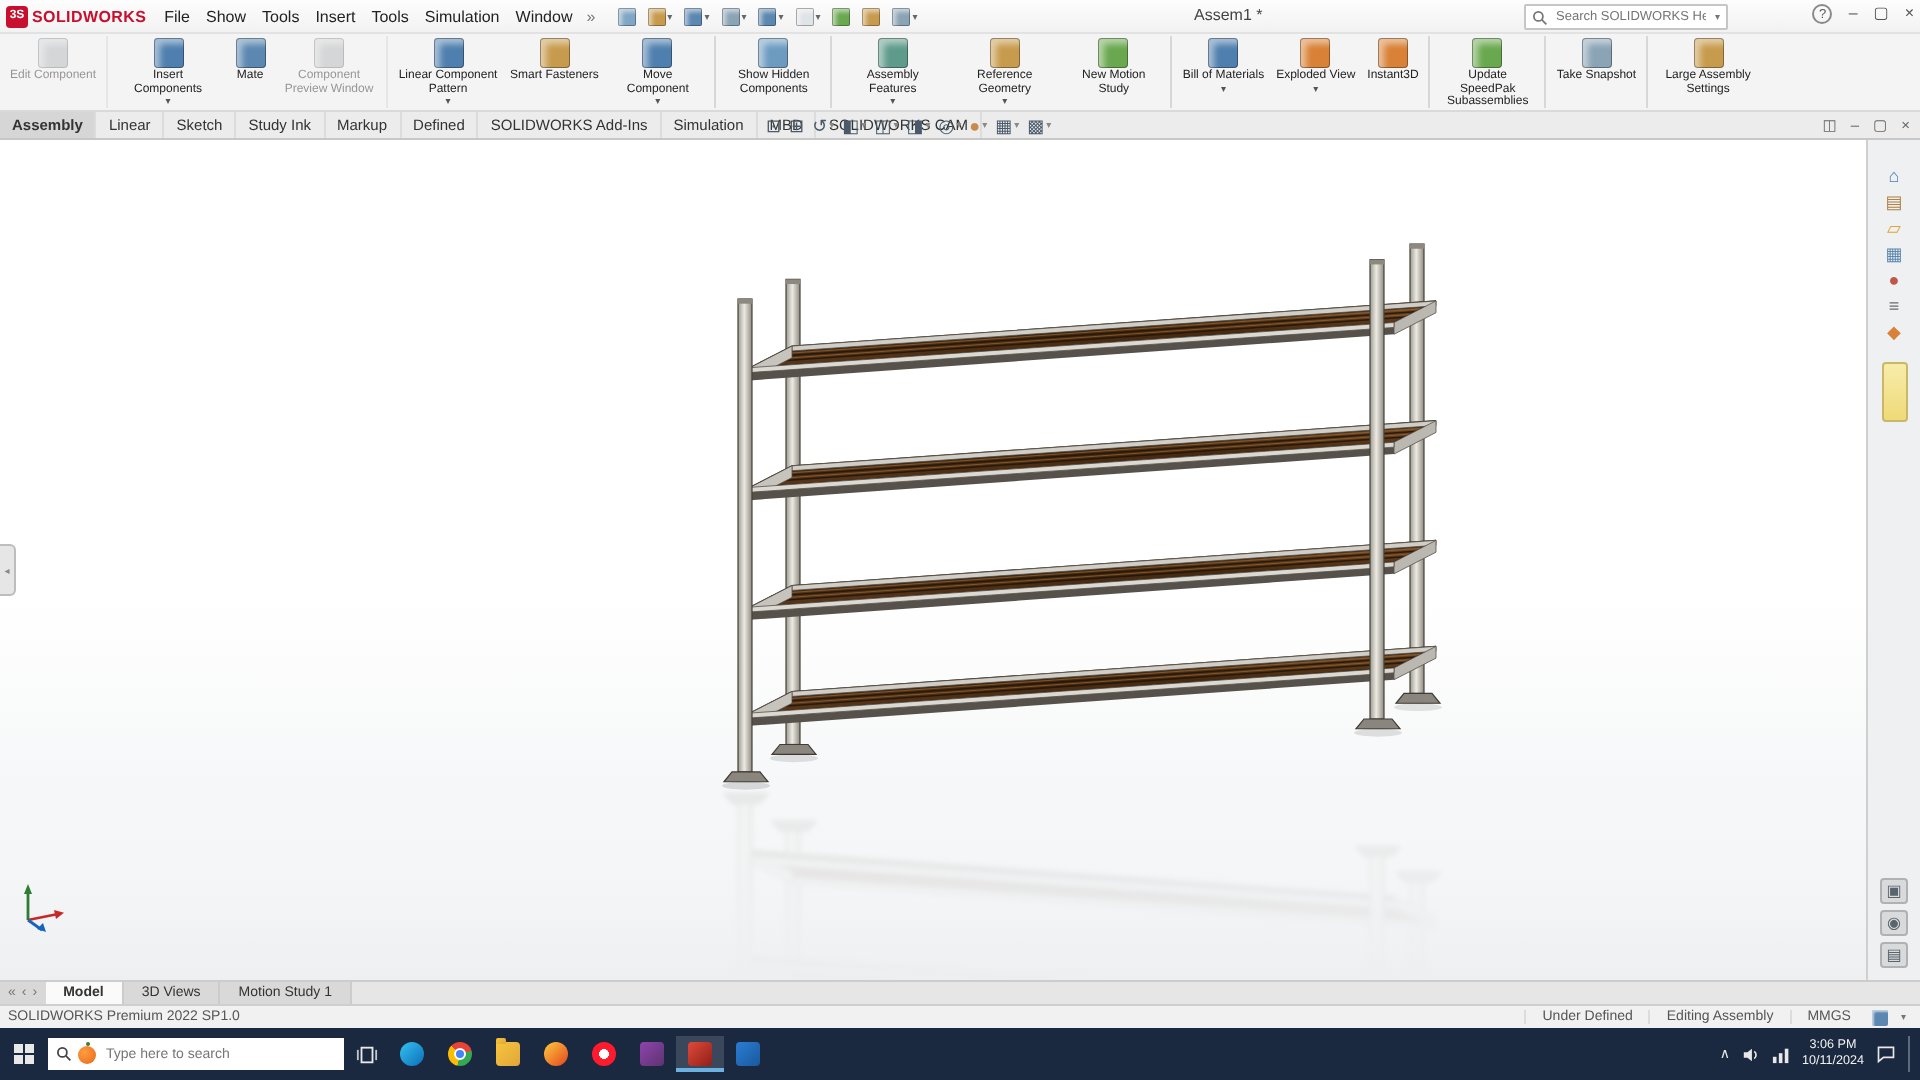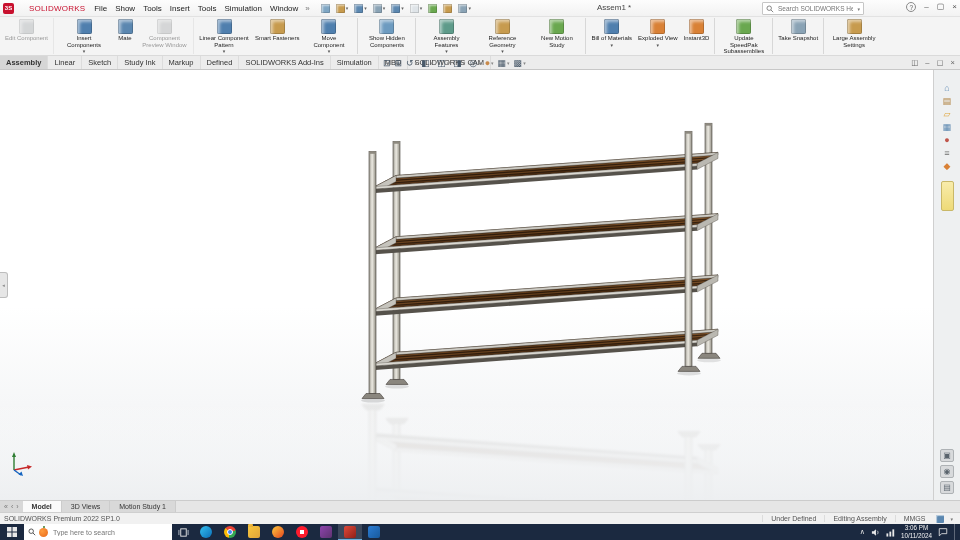--- a/index.html
+++ b/index.html
@@ -5,21 +5,21 @@
   html,body{margin:0;padding:0;background:#888;}
   *{box-sizing:border-box;font-family:"Liberation Sans",sans-serif;}
   .app{width:960px;height:540px;display:flex;flex-direction:column;background:#fff;overflow:hidden;position:relative;}
 
   
   .titlebar{height:17px;background:linear-gradient(#fdfdfd,#f2f2f2);border-bottom:1px solid #e2e2e2;
     display:flex;align-items:center;padding:0 3px;position:relative;font-size:8px;color:#222;}
   .logo{display:flex;align-items:center;gap:2px;margin-right:5px;}
   .logo-mark{width:11px;height:11px;background:#c8102e;color:#fff;font-size:6px;font-weight:bold;
     display:flex;align-items:center;justify-content:center;border-radius:2px;}
-  .logo-text{color:#c8102e;font-weight:normal;font-size:8px;letter-spacing:.2px;margin-left:13px;}
+  .logo-text{color:#c8102e;font-weight:bold;font-size:8px;letter-spacing:.2px;}
   .menus{display:flex;align-items:center;}
   .menu-item{padding:0 4px;}
   .menu-overflow{color:#777;padding:0 3px;}
   .quick-toolbar{display:flex;align-items:center;gap:2px;margin-left:6px;}
   .qbtn{height:13px;display:flex;align-items:center;padding:0 2px;border-radius:2px;}
   .qicon{width:9px;height:9px;border-radius:1px;box-shadow:inset 0 0 0 .5px rgba(0,0,0,.3),inset 2px 2px 2px rgba(255,255,255,.55);}
   .qbtn.dropdown::after{content:"▾";font-size:5px;color:#666;margin-left:1px;}
   .doc-title{position:absolute;left:597px;top:3px;font-size:8px;color:#444;}
   .searchbox{position:absolute;right:96px;top:2px;width:102px;height:13px;background:#fff;border:1px solid #c6c6c6;
     border-radius:1px;display:flex;align-items:center;padding:0 3px;gap:2px;}
@@ -80,21 +80,21 @@
   
   .statusbar{height:12px;background:#f1f1f1;border-top:1px solid #cfcfcf;display:flex;align-items:center;
     font-size:7px;color:#555;padding:0 4px;}
   .sb-left{flex:1;}
   .sb-item{padding:0 8px;border-left:1px solid #dcdcdc;white-space:nowrap;}
   .sb-cube{width:8px;height:8px;border-radius:1px;background:#5b87b0;margin:0 3px;
     box-shadow:inset 1px 1px 1px rgba(255,255,255,.6);}
   .sb-caret{font-size:5px;color:#777;padding:0 3px;}
 
   
-  .taskbar{height:16px;background:#1b2940;display:flex;align-items:center;color:#fff;}
+  .taskbar{height:26px;background:#1b2940;display:flex;align-items:center;color:#fff;}
   .start{width:24px;height:18px;display:flex;align-items:center;justify-content:center;}
   .tb-search{width:148px;height:16px;background:#fff;display:flex;align-items:center;gap:3px;padding:0 4px;margin:1px 0;}
   .tb-search input{border:none;outline:none;flex:1;font-size:7px;color:#666;min-width:0;background:transparent;}
   .pumpkin{width:9px;height:9px;border-radius:50%;background:radial-gradient(circle at 35% 35%,#ff9d3f,#e8681a);position:relative;flex:none;}
   .pumpkin::before{content:"";position:absolute;top:-2px;left:3.5px;width:2px;height:2.5px;background:#3f7d2c;border-radius:1px;}
   .taskview{width:22px;height:18px;display:flex;align-items:center;justify-content:center;}
   .tb-app{width:24px;height:18px;display:flex;align-items:center;justify-content:center;position:relative;}
   .tb-app.active{background:rgba(255,255,255,.14);box-shadow:inset 0 -2px 0 #6cb2e0;}
   .app-glyph{width:12px;height:12px;border-radius:2px;}
   .tb-app.circle .app-glyph{border-radius:50%;}

